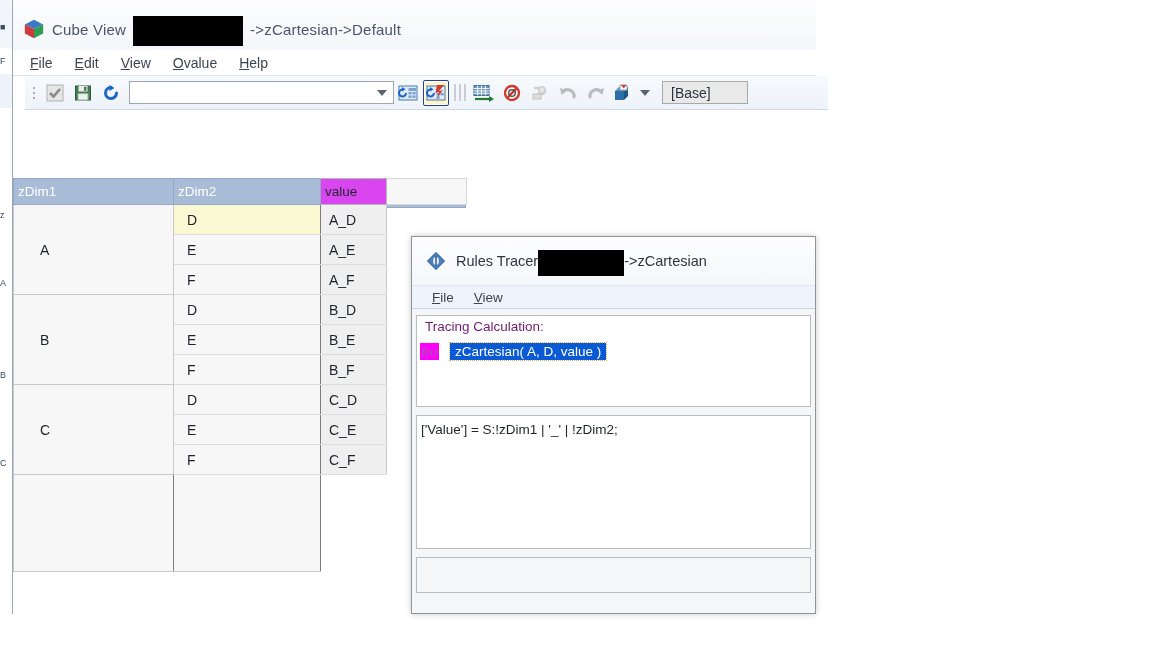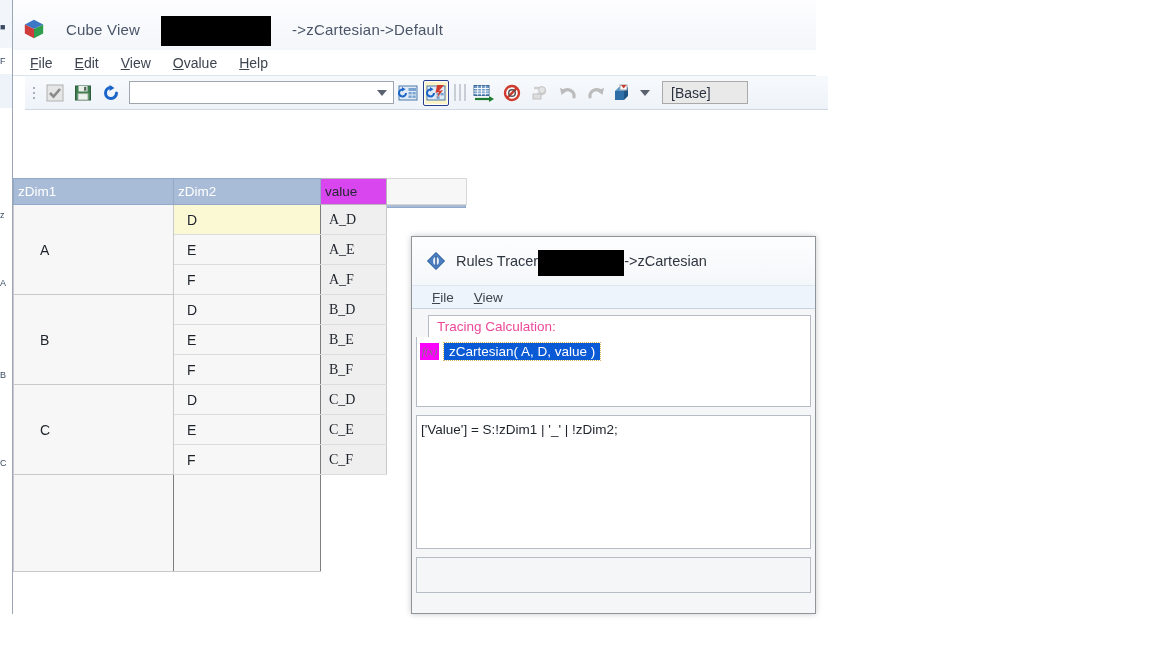--- a/index.html
+++ b/index.html
@@ -60,21 +60,21 @@
     left: 0; top: 0;
     width: 100%; height: 50px;
     background: linear-gradient(to bottom, #fdfdfe 0%, #f3f6fa 100%);
     box-sizing: border-box;
   }
   .title-row {
     position: absolute;
     left: 10px; top: 14px;
     display: flex;
     align-items: center;
-    gap: 21px;
+    gap: 7px;
   }
   .cube-icon { width: 22px; height: 22px; display:block; }
   .title-text {
     font-size: 15px;
     color: #4a5568;
     letter-spacing: 0.2px;
     white-space: nowrap;
   }
   .redaction {
     display: inline-block;
@@ -260,21 +260,20 @@
   td.c-val {
     background: #efefef;
     border-top: 1px solid #dcdcdc;
     border-bottom: 1px solid #dcdcdc;
     border-right: 1px solid #c9c9c9;
     font-size: 14px;
     color: #1e232b;
     padding-left: 8px;
     height: 30px;
     box-sizing: border-box;
-    font-family: Liberation Serif, serif;
   }
   td.c-empty {
     background: #f7f7f7;
     border: 1px solid #c9c9c9;
     border-right: 1px solid #7d7d7d;
     height: 88px;
   }
   td.c-empty2 {
     background: #ffffff;
     height: 88px;
@@ -321,25 +320,25 @@
   }
   .tracer-menu .menu-item { font-size: 13.5px; padding: 1px 10px; }
 
   .trace-label {
     height: 22px;
     background: #ffffff;
     display: flex;
     align-items: center;
     padding-left: 8px;
     font-size: 13.5px;
-    color: #ec4899;
+    color: #701a75;
     border-left: 1px solid #b6bcc3;
     border-right: 1px solid #b6bcc3;
     border-top: 1px solid #b6bcc3;
-    margin: 6px 4px 0 16px;
+    margin: 6px 4px 0 4px;
     box-sizing: border-box;
   }
   .trace-list {
     background: #ffffff;
     border: 1px solid #b6bcc3;
     border-top: none;
     margin: 0 4px;
     height: 70px;
     padding: 4px 8px 0 0;
     box-sizing: border-box;
@@ -355,21 +354,21 @@
     background: #ff00ff;
     display: flex; align-items: center; justify-content: center;
     font-size: 11px;
     color: #7a7a7a;
     font-style: italic;
     font-family: "Liberation Serif", serif;
     line-height: 1;
     flex: none;
   }
   .trace-sel {
-    margin-left: 5px;
+    margin-left: 11px;
     background: #0a5ad6;
     color: #ffffff;
     font-size: 13.5px;
     padding: 1px 5px;
     outline: 1px dotted #d9b25a;
     white-space: nowrap;
   }
 
   .rule-pane {
     background: #ffffff;

